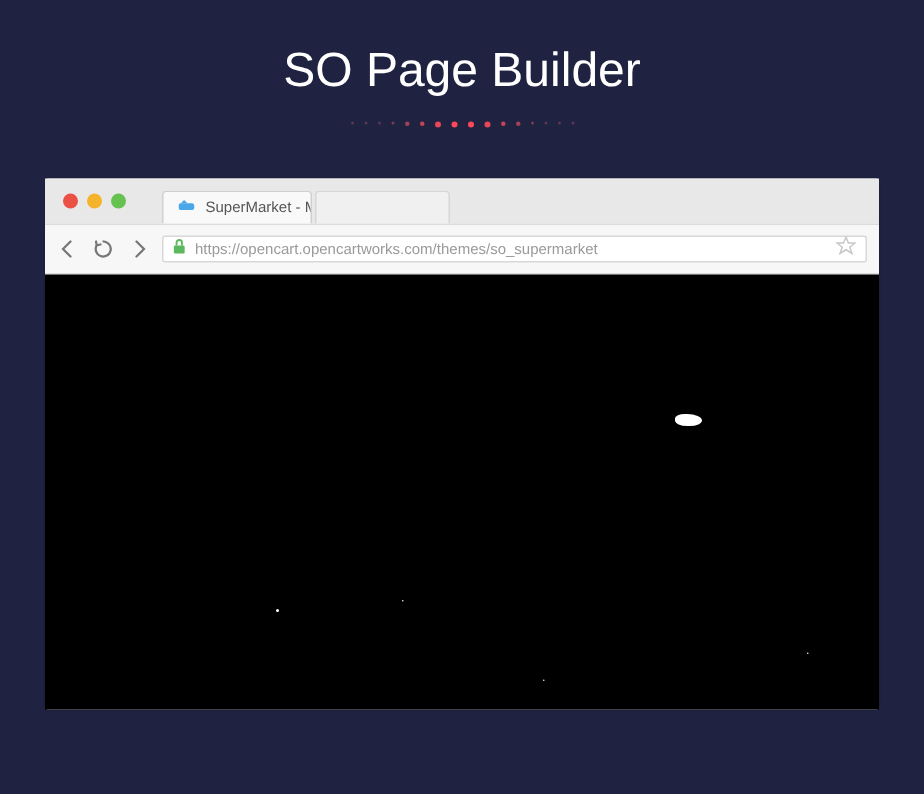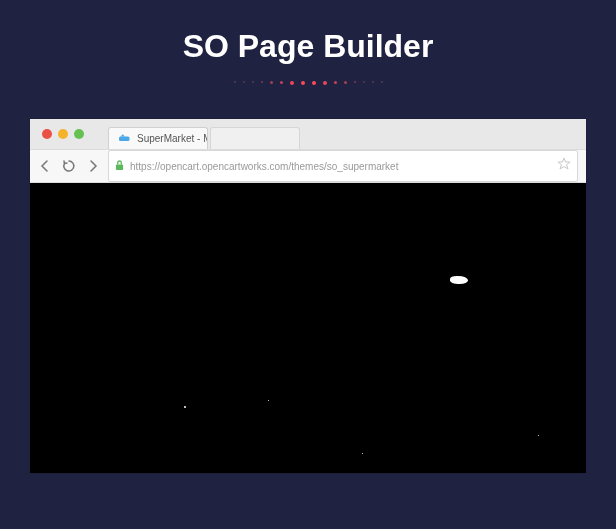--- a/index.html
+++ b/index.html
@@ -12,21 +12,21 @@
     }
     .container {
       width: 100%;
       height: 100%;
       padding-top: 28px;
     }
     .title {
       text-align: center;
       color: #ffffff;
       font-size: 32px;
-      font-weight: bold;
+      font-weight: normal;
     }
     .dots-row {
       display: flex;
       justify-content: center;
       gap: 7px;
       margin-top: 16px;
       margin-bottom: 34px;
     }
     .dot {
       border-radius: 50%;
@@ -114,21 +114,21 @@
       display: flex;
       align-items: center;
       justify-content: center;
       cursor: pointer;
     }
     .url-bar {
       flex: 1;
       background: #ffffff;
       border: 1px solid #d8d8d8;
       border-radius: 2px;
-      height: 32px;
+      height: 18px;
       display: flex;
       align-items: center;
       padding: 0 6px;
       gap: 6px;
     }
     .lock-icon {
       width: 9px;
       height: 11px;
       flex-shrink: 0;
     }

